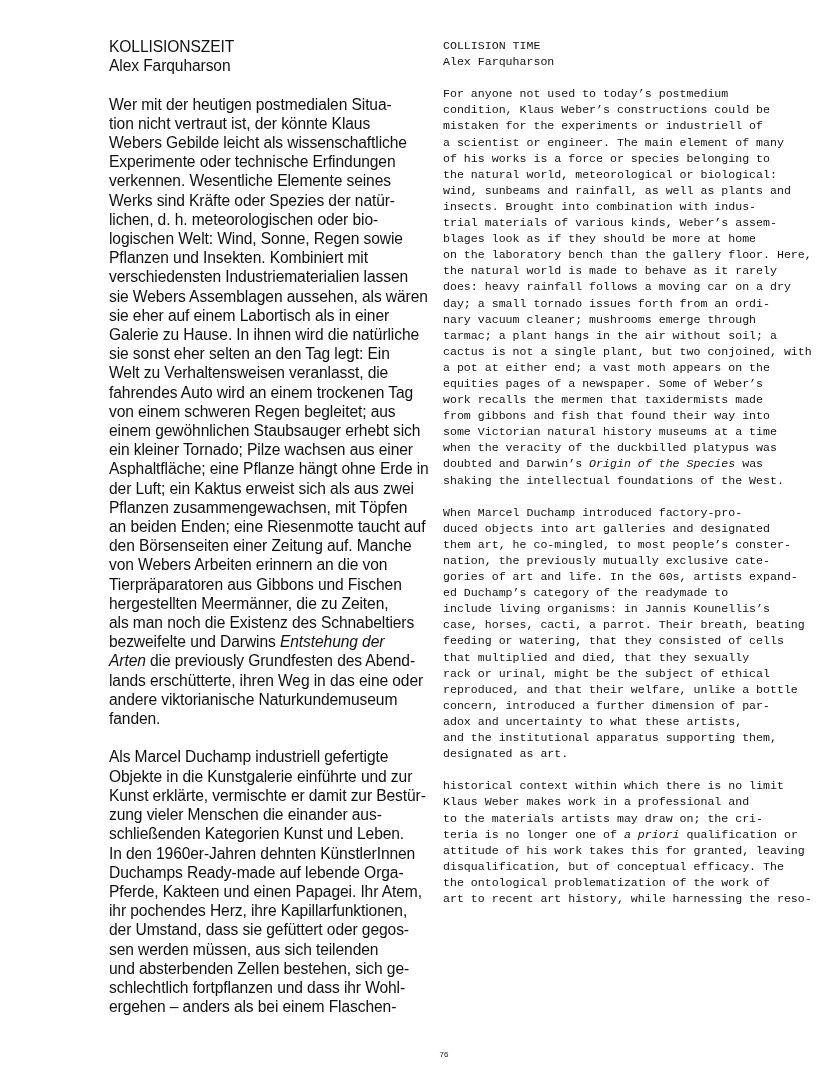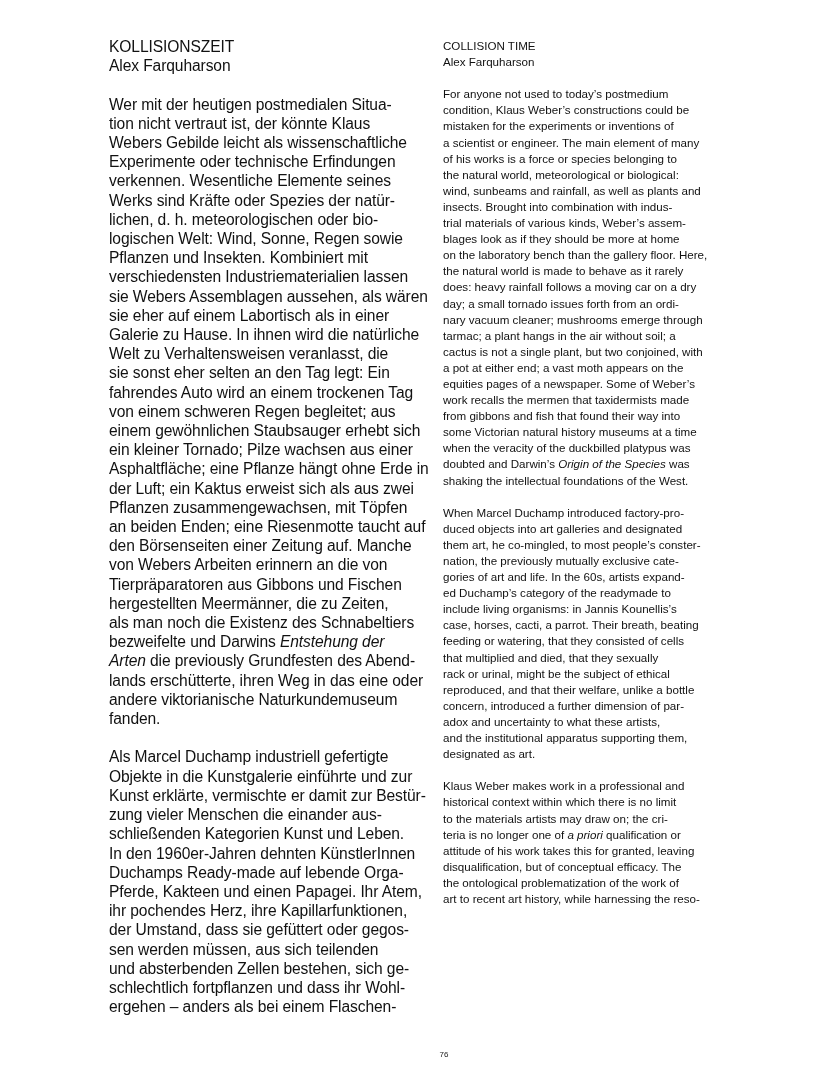--- a/index.html
+++ b/index.html
@@ -5,21 +5,21 @@
   html, body { margin: 0; padding: 0; background: #ffffff; }
   body { width: 840px; height: 1090px; position: relative; overflow: hidden; color: #111111; }
   .col-de {
     position: absolute; left: 76px; top: 37px; width: 350px;
     font-family: "Liberation Sans", sans-serif; font-size: 15.6px; line-height: 19.2px;
     letter-spacing: -0.1px;
     margin-left: 33px;
   }
   .col-en {
     position: absolute; left: 443px; top: 38px; width: 340px;
-    font-family: Liberation Sans, sans-serif; font-size: 11.6px; line-height: 16.1px;
+    font-family: Liberation Mono, monospace; font-size: 11.6px; line-height: 16.1px;
   }
   .line { display: block; white-space: nowrap; }
   .gap-de { height: 19.2px; }
   .gap-en { height: 16.1px; }
   .para { margin: 0; }
   em { font-style: italic; }
   .page-number {
     position: absolute; left: 0; width: 840px; top: 1050px; text-align: center;
     font-family: "Liberation Sans", sans-serif; font-size: 8px; color: #222; padding-left: 24px;
   }
@@ -39,22 +39,22 @@
     <span class="line">Experimente oder technische Erfindungen</span>
     <span class="line">verkennen. Wesentliche Elemente seines</span>
     <span class="line">Werks sind Kräfte oder Spezies der natür-</span>
     <span class="line">lichen, d. h. meteorologischen oder bio-</span>
     <span class="line">logischen Welt: Wind, Sonne, Regen sowie</span>
     <span class="line">Pflanzen und Insekten. Kombiniert mit</span>
     <span class="line">verschiedensten Industriematerialien lassen</span>
     <span class="line">sie Webers Assemblagen aussehen, als wären</span>
     <span class="line">sie eher auf einem Labortisch als in einer</span>
     <span class="line">Galerie zu Hause. In ihnen wird die natürliche</span>
+    <span class="line">sie sonst eher selten an den Tag legt: Ein</span>
     <span class="line">Welt zu Verhaltensweisen veranlasst, die</span>
-    <span class="line">sie sonst eher selten an den Tag legt: Ein</span>
     <span class="line">fahrendes Auto wird an einem trockenen Tag</span>
     <span class="line">von einem schweren Regen begleitet; aus</span>
     <span class="line">einem gewöhnlichen Staubsauger erhebt sich</span>
     <span class="line">ein kleiner Tornado; Pilze wachsen aus einer</span>
     <span class="line">Asphaltfläche; eine Pflanze hängt ohne Erde in</span>
     <span class="line">der Luft; ein Kaktus erweist sich als aus zwei</span>
     <span class="line">Pflanzen zusammengewachsen, mit Töpfen</span>
     <span class="line">an beiden Enden; eine Riesenmotte taucht auf</span>
     <span class="line">den Börsenseiten einer Zeitung auf. Manche</span>
     <span class="line">von Webers Arbeiten erinnern an die von</span>
@@ -88,21 +88,21 @@
 </div>
 
 <div class="col-en">
   <span class="line">COLLISION TIME</span>
   <span class="line">Alex Farquharson</span>
   <div class="gap-en"></div>
 
   <div class="para">
     <span class="line">For anyone not used to today’s postmedium</span>
     <span class="line">condition, Klaus Weber’s constructions could be</span>
-    <span class="line">mistaken for the experiments or inventions of</span>
+    <span class="line">mistaken for the experiments or industriell of</span>
     <span class="line">a scientist or engineer. The main element of many</span>
     <span class="line">of his works is a force or species belonging to</span>
     <span class="line">the natural world, meteorological or biological:</span>
     <span class="line">wind, sunbeams and rainfall, as well as plants and</span>
     <span class="line">insects. Brought into combination with indus-</span>
     <span class="line">trial materials of various kinds, Weber’s assem-</span>
     <span class="line">blages look as if they should be more at home</span>
     <span class="line">on the laboratory bench than the gallery floor. Here,</span>
     <span class="line">the natural world is made to behave as it rarely</span>
     <span class="line">does: heavy rainfall follows a moving car on a dry</span>
@@ -135,22 +135,22 @@
     <span class="line">rack or urinal, might be the subject of ethical</span>
     <span class="line">reproduced, and that their welfare, unlike a bottle</span>
     <span class="line">concern, introduced a further dimension of par-</span>
     <span class="line">adox and uncertainty to what these artists,</span>
     <span class="line">and the institutional apparatus supporting them,</span>
     <span class="line">designated as art.</span>
   </div>
   <div class="gap-en"></div>
 
   <div class="para">
+    <span class="line">historical context within which there is no limit</span>
     <span class="line">Klaus Weber makes work in a professional and</span>
-    <span class="line">historical context within which there is no limit</span>
     <span class="line">to the materials artists may draw on; the cri-</span>
     <span class="line"><span>teria is no longer one of </span><em>a priori</em><span> qualification or</span></span>
     <span class="line">attitude of his work takes this for granted, leaving</span>
     <span class="line">disqualification, but of conceptual efficacy. The</span>
     <span class="line">the ontological problematization of the work of</span>
     <span class="line">art to recent art history, while harnessing the reso-</span>
   </div>
 </div>
 
 <div class="page-number">76</div>

